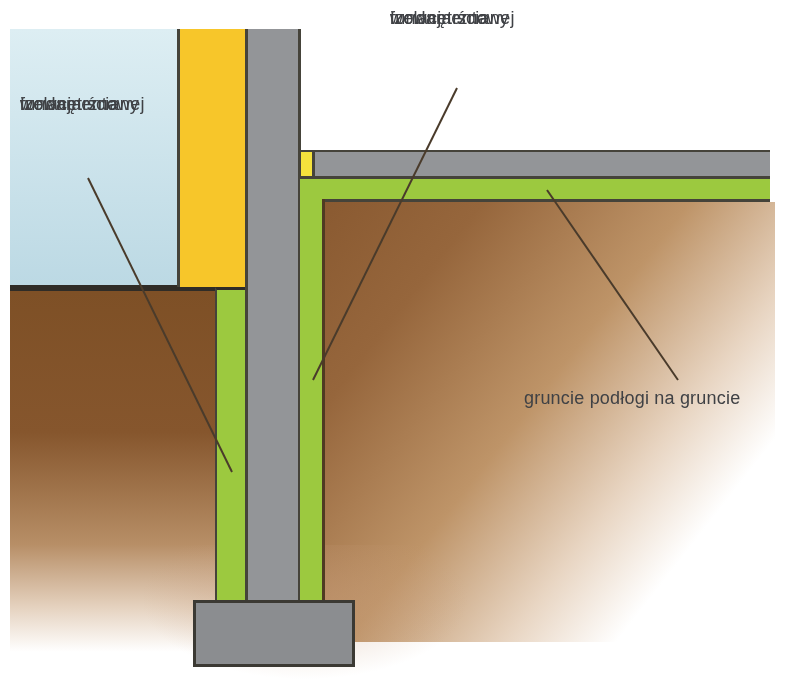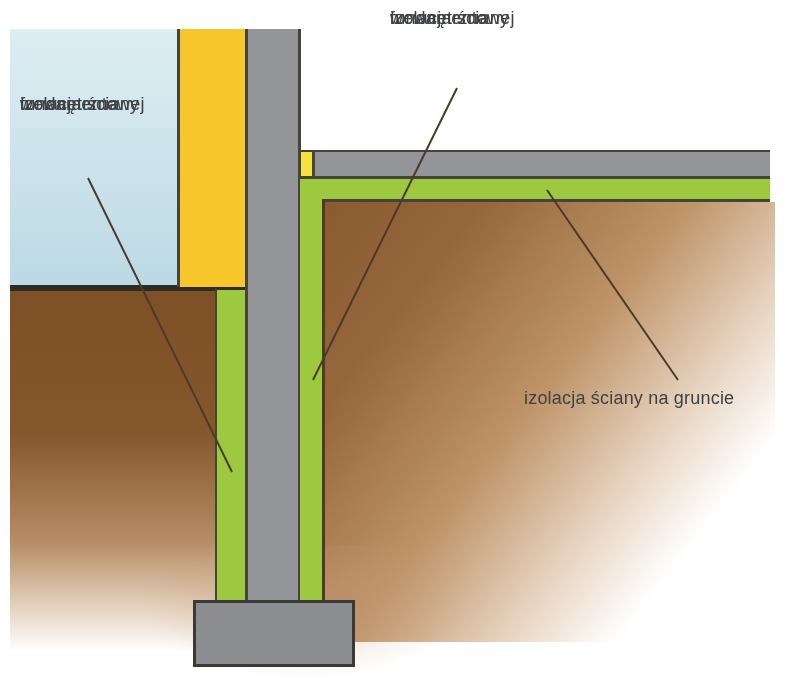--- a/index.html
+++ b/index.html
@@ -149,16 +149,16 @@
     <div>fundamentowej</div>
   </div>
 
   <div class="label label-internal">
     <div>wewnętrzna</div>
     <div>izolacja ściany</div>
     <div>fundamentowej</div>
   </div>
 
   <div class="label label-floor">
-    <div>izolacja ściany na gruncie</div>
+    <div>gruncie podłogi na gruncie</div>
   </div>
 
 </div>
 
 </body></html>

